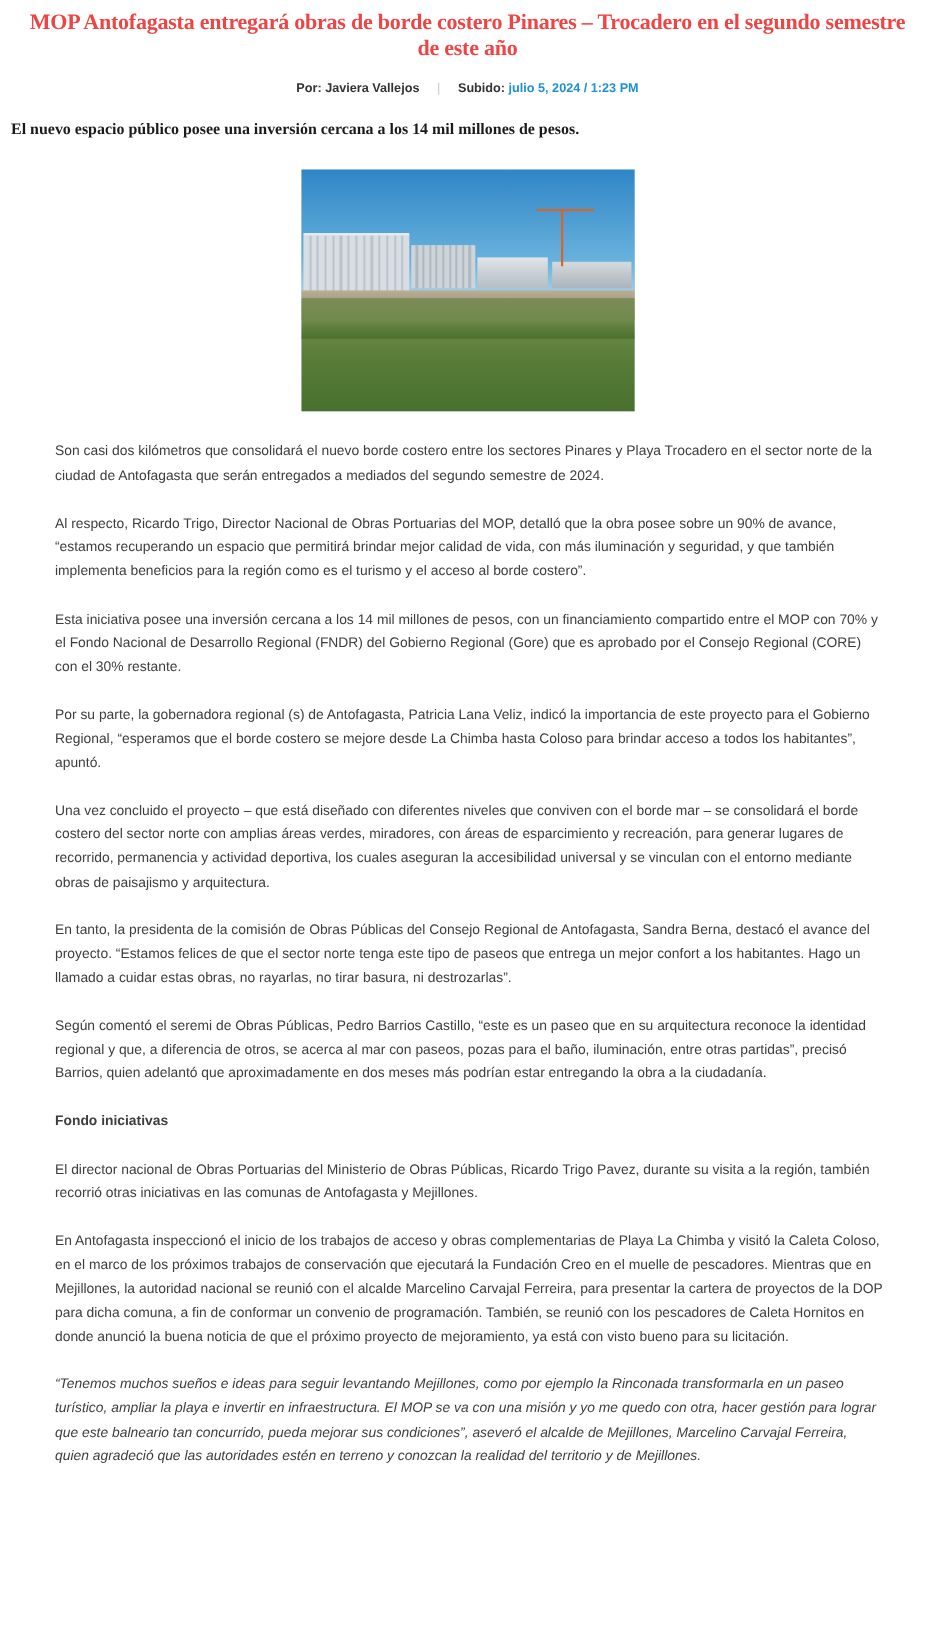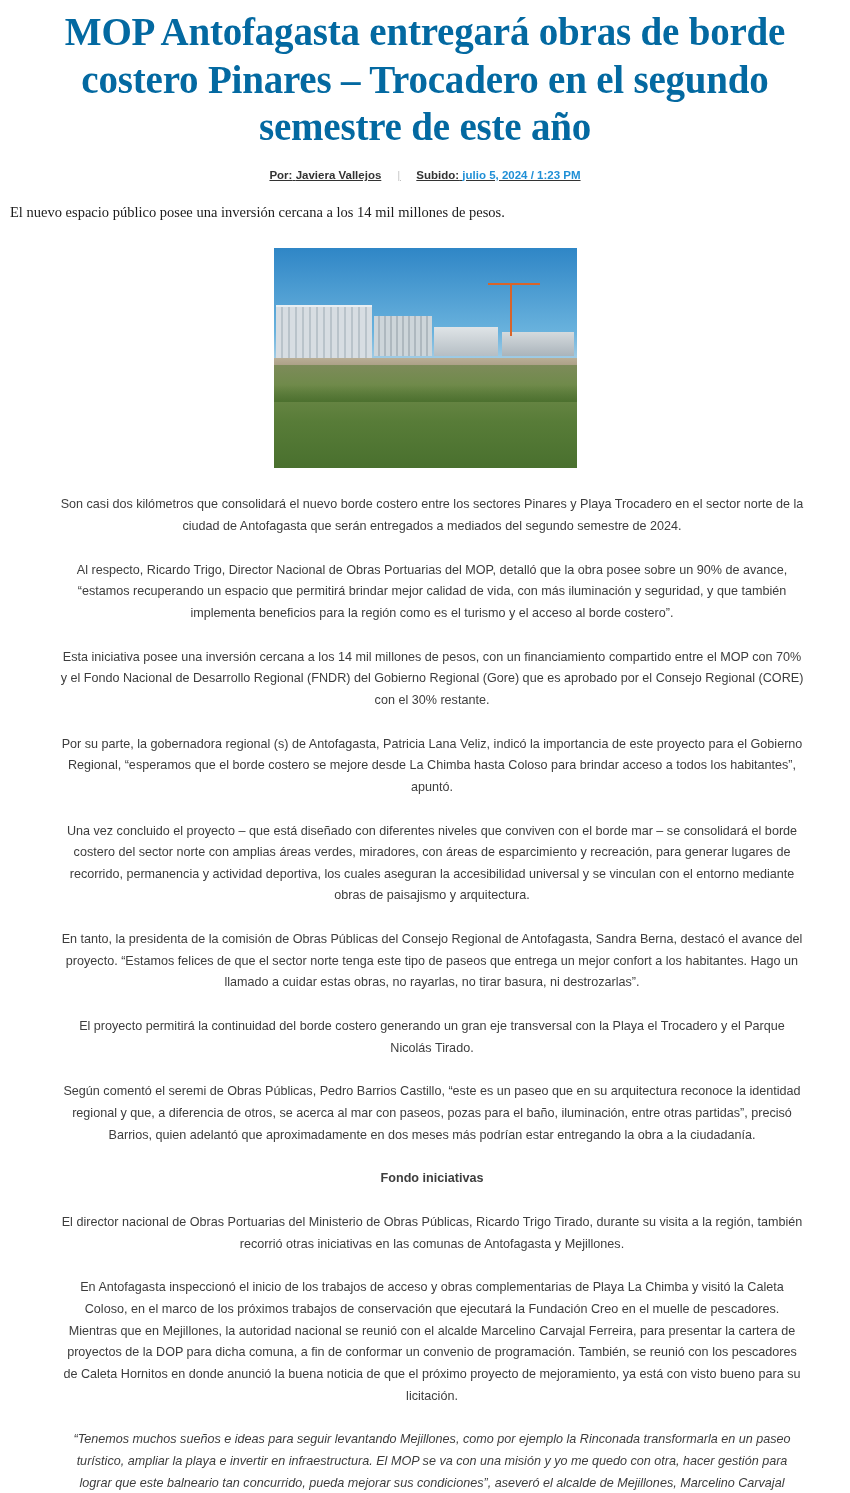--- a/index.html
+++ b/index.html
@@ -13,56 +13,55 @@
     color: #3a3a3a;
   }
   .page {
     width: 850px;
     box-sizing: border-box;
     padding: 0;
   }
   .article-title {
     font-family: "Liberation Serif", serif;
     font-weight: bold;
-    font-size: 39px;
+    font-size: 20px;
     line-height: 1.22;
     text-align: center;
-    color: #0369a1;
+    color: #ef4444;
     margin: 8px 20px 0 20px;
     letter-spacing: -0.2px;
   }
   .byline {
     display: flex;
     justify-content: center;
     align-items: center;
     gap: 14px;
     font-size: 11.5px;
     margin-top: 18px;
     color: #333;
-    text-decoration: underline;
   }
   .byline .lbl {
     font-weight: bold;
   }
   .byline .author {
     font-weight: bold;
     color: #333;
   }
   .byline .sep {
     color: #c9c9c9;
     font-weight: normal;
     padding: 0 2px;
   }
   .byline .date {
     font-weight: bold;
     color: #1f8fd6;
   }
   .lead {
     font-family: "Liberation Serif", serif;
-    font-weight: normal;
+    font-weight: bold;
     font-size: 14.5px;
     color: #1b1b1b;
     margin: 22px 0 0 10px;
     padding-right: 8px;
     line-height: 1.35;
   }
   .figure {
     margin: 26px auto 0 auto;
     width: 303px;
     height: 220px;
@@ -150,23 +149,22 @@
     transform: skewX(-18deg);
   }
   .photo .grass-top {
     position: absolute;
     left: 0; right: 0; top: 62%;
     height: 8%;
     background: linear-gradient(to bottom, rgba(90,120,55,0.0), rgba(74,110,45,0.9));
   }
 
   .body-col {
-    margin: 26px 0 0 10px;
+    margin: 26px 0 0 0;
     padding: 0 46px 0 50px;
-    text-align: center;
   }
   .body-col p {
     font-size: 12.6px;
     line-height: 1.72;
     color: #3d3d3d;
     margin: 0 0 22px 0;
   }
   .subhead {
     font-size: 12.6px;
     font-weight: bold;
@@ -215,24 +213,23 @@
     </div>
   </figure>
 
   <div class="body-col">
     <p>Son casi dos kilómetros que consolidará el nuevo borde costero entre los sectores Pinares y Playa Trocadero en el sector norte de la ciudad de Antofagasta que serán entregados a mediados del segundo semestre de 2024.</p>
     <p>Al respecto, Ricardo Trigo, Director Nacional de Obras Portuarias del MOP, detalló que la obra posee sobre un 90% de avance, “estamos recuperando un espacio que permitirá brindar mejor calidad de vida, con más iluminación y seguridad, y que también implementa beneficios para la región como es el turismo y el acceso al borde costero”.</p>
     <p>Esta iniciativa posee una inversión cercana a los 14 mil millones de pesos, con un financiamiento compartido entre el MOP con 70% y el Fondo Nacional de Desarrollo Regional (FNDR) del Gobierno Regional (Gore) que es aprobado por el Consejo Regional (CORE) con el 30% restante.</p>
     <p>Por su parte, la gobernadora regional (s) de Antofagasta, Patricia Lana Veliz, indicó la importancia de este proyecto para el Gobierno Regional, “esperamos que el borde costero se mejore desde La Chimba hasta Coloso para brindar acceso a todos los habitantes”, apuntó.</p>
     <p>Una vez concluido el proyecto – que está diseñado con diferentes niveles que conviven con el borde mar – se consolidará el borde costero del sector norte con amplias áreas verdes, miradores, con áreas de esparcimiento y recreación, para generar lugares de recorrido, permanencia y actividad deportiva, los cuales aseguran la accesibilidad universal y se vinculan con el entorno mediante obras de paisajismo y arquitectura.</p>
     <p>En tanto, la presidenta de la comisión de Obras Públicas del Consejo Regional de Antofagasta, Sandra Berna, destacó el avance del proyecto. “Estamos felices de que el sector norte tenga este tipo de paseos que entrega un mejor confort a los habitantes. Hago un llamado a cuidar estas obras, no rayarlas, no tirar basura, ni destrozarlas”.</p>
-    <p>El proyecto permitirá la continuidad del borde costero generando un gran eje transversal con la Playa el Trocadero y el Parque Nicolás Tirado.</p>
     <p>Según comentó el seremi de Obras Públicas, Pedro Barrios Castillo, “este es un paseo que en su arquitectura reconoce la identidad regional y que, a diferencia de otros, se acerca al mar con paseos, pozas para el baño, iluminación, entre otras partidas”, precisó Barrios, quien adelantó que aproximadamente en dos meses más podrían estar entregando la obra a la ciudadanía.</p>
 
     <p class="subhead">Fondo iniciativas</p>
 
-    <p>El director nacional de Obras Portuarias del Ministerio de Obras Públicas, Ricardo Trigo Tirado, durante su visita a la región, también recorrió otras iniciativas en las comunas de Antofagasta y Mejillones.</p>
+    <p>El director nacional de Obras Portuarias del Ministerio de Obras Públicas, Ricardo Trigo Pavez, durante su visita a la región, también recorrió otras iniciativas en las comunas de Antofagasta y Mejillones.</p>
     <p>En Antofagasta inspeccionó el inicio de los trabajos de acceso y obras complementarias de Playa La Chimba y visitó la Caleta Coloso, en el marco de los próximos trabajos de conservación que ejecutará la Fundación Creo en el muelle de pescadores. Mientras que en Mejillones, la autoridad nacional se reunió con el alcalde Marcelino Carvajal Ferreira, para presentar la cartera de proyectos de la DOP para dicha comuna, a fin de conformar un convenio de programación. También, se reunió con los pescadores de Caleta Hornitos en donde anunció la buena noticia de que el próximo proyecto de mejoramiento, ya está con visto bueno para su licitación.</p>
 
     <p class="p-italic">“Tenemos muchos sueños e ideas para seguir levantando Mejillones, como por ejemplo la Rinconada transformarla en un paseo turístico, ampliar la playa e invertir en infraestructura. El MOP se va con una misión y yo me quedo con otra, hacer gestión para lograr que este balneario tan concurrido, pueda mejorar sus condiciones”, aseveró el alcalde de Mejillones,  Marcelino Carvajal Ferreira, quien agradeció que las autoridades estén en terreno y conozcan la realidad del territorio y de Mejillones.</p>
   </div>
 
 </div>
 
 </body></html>

